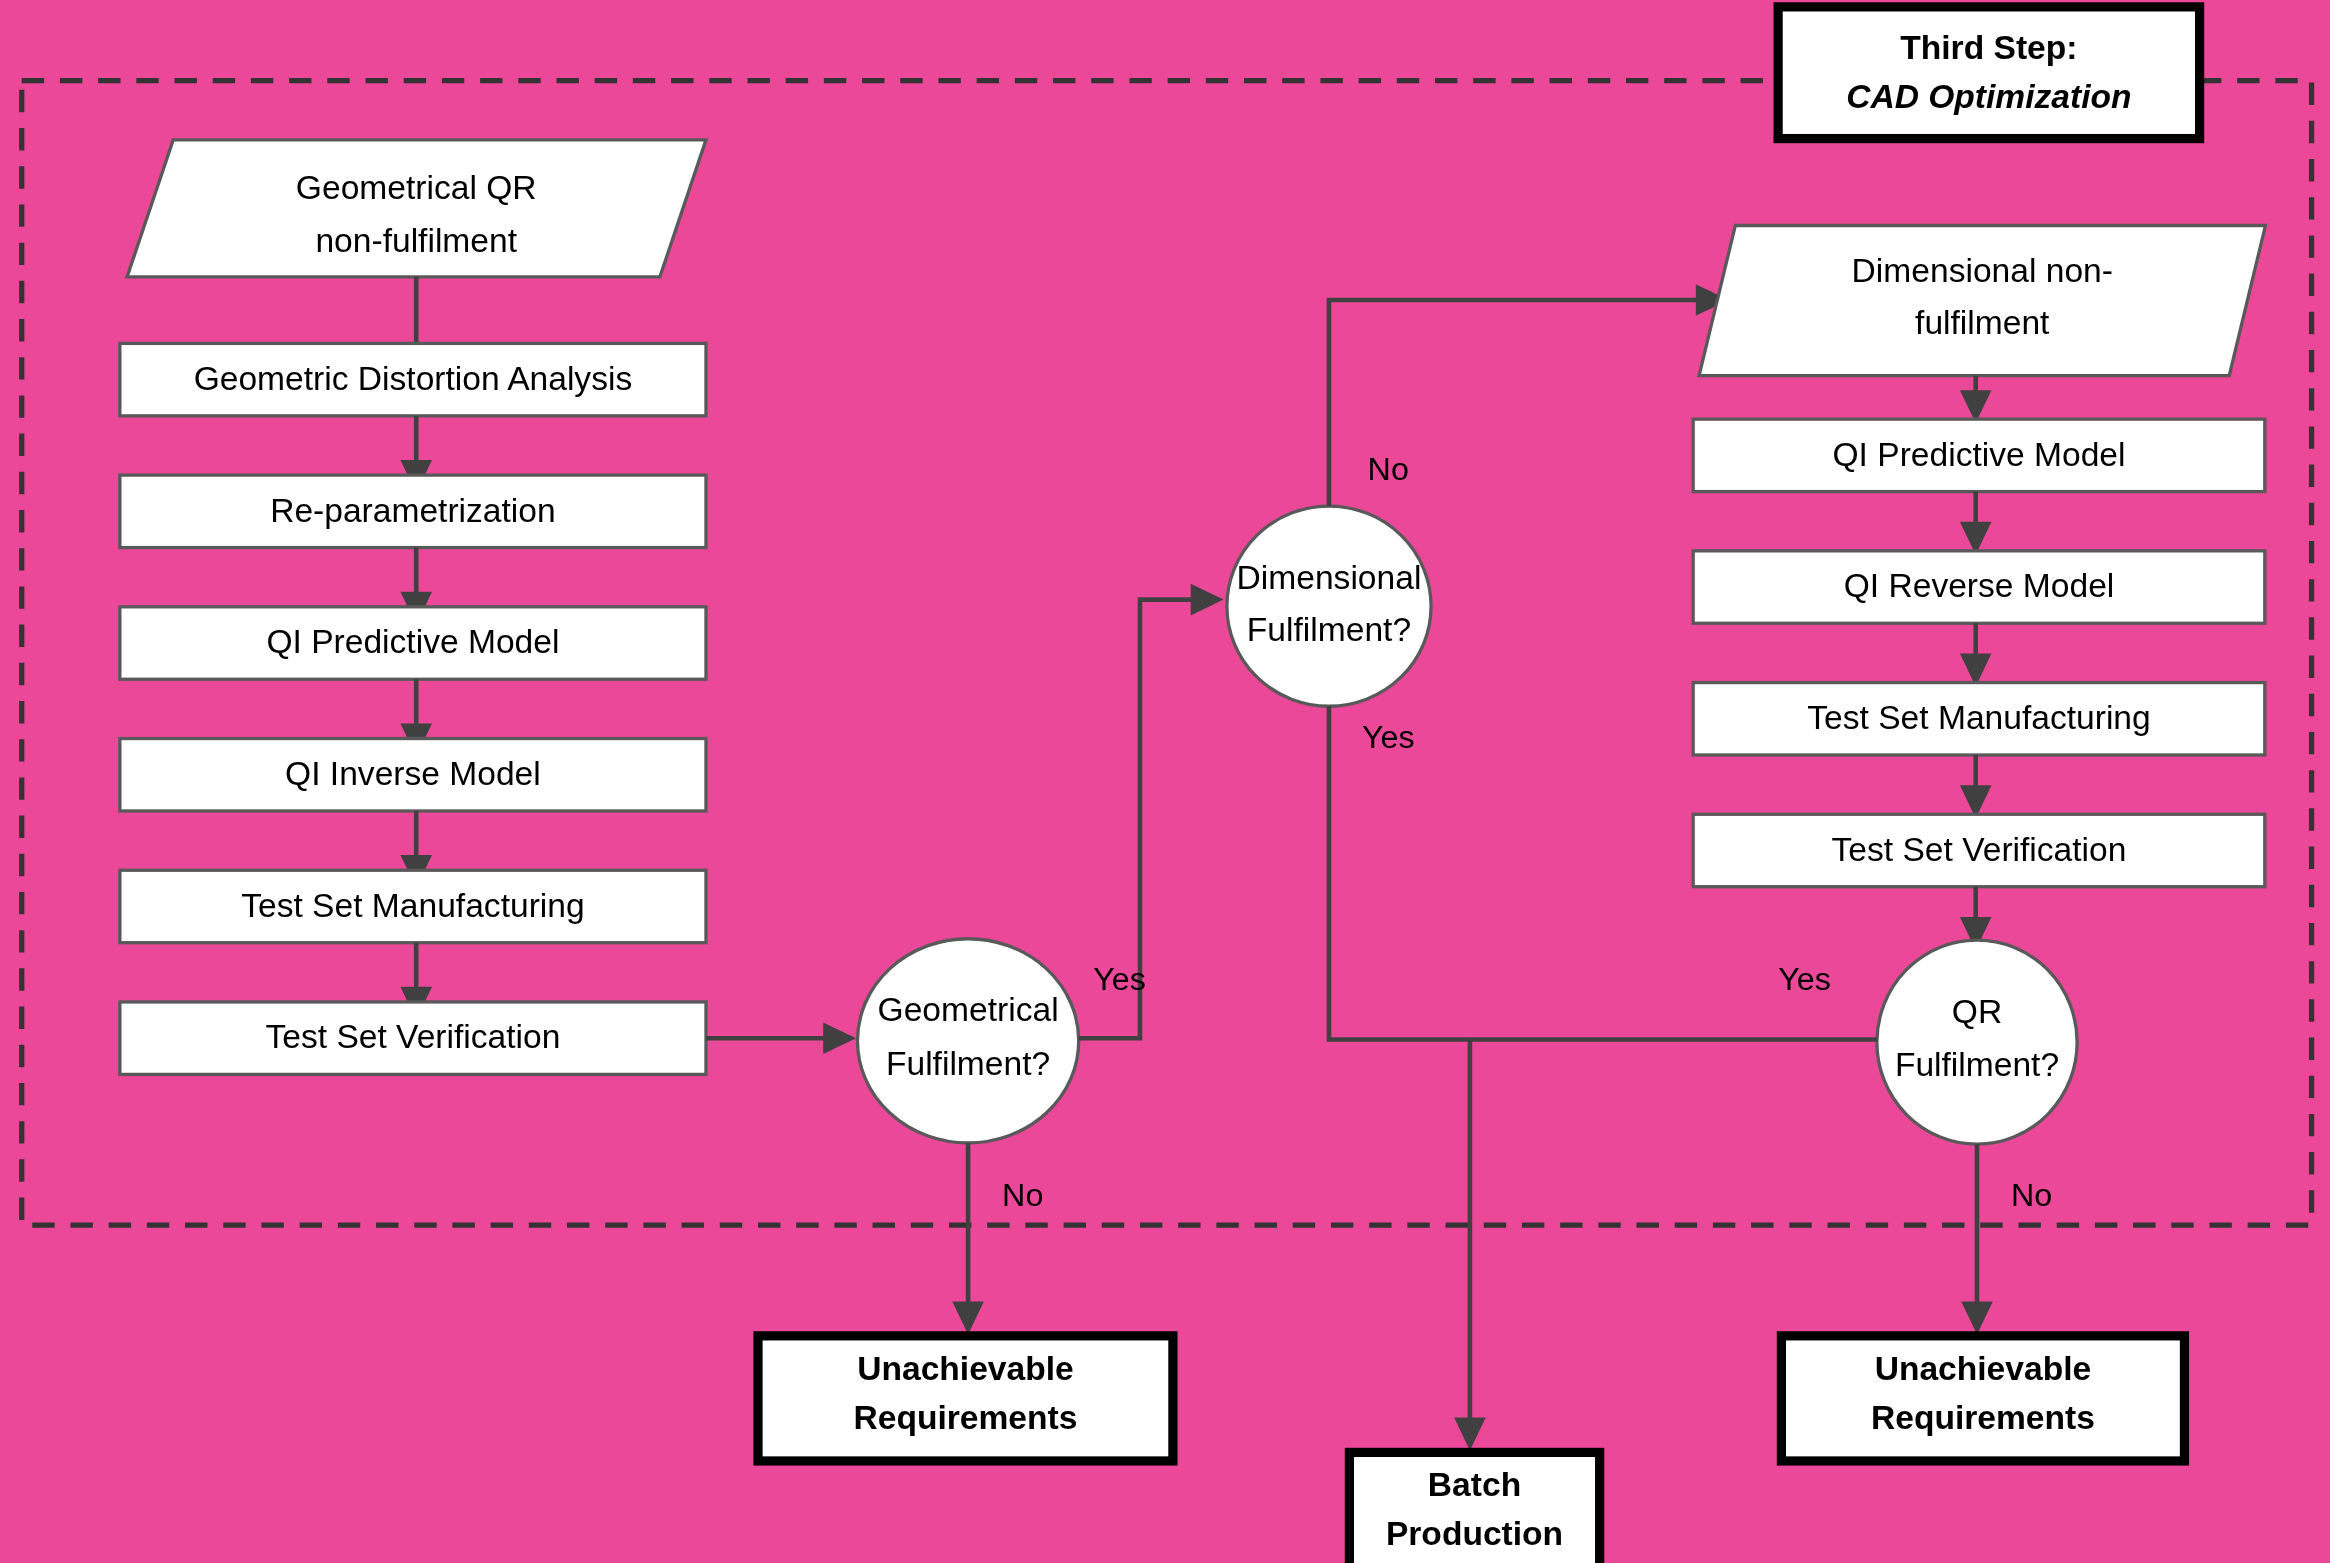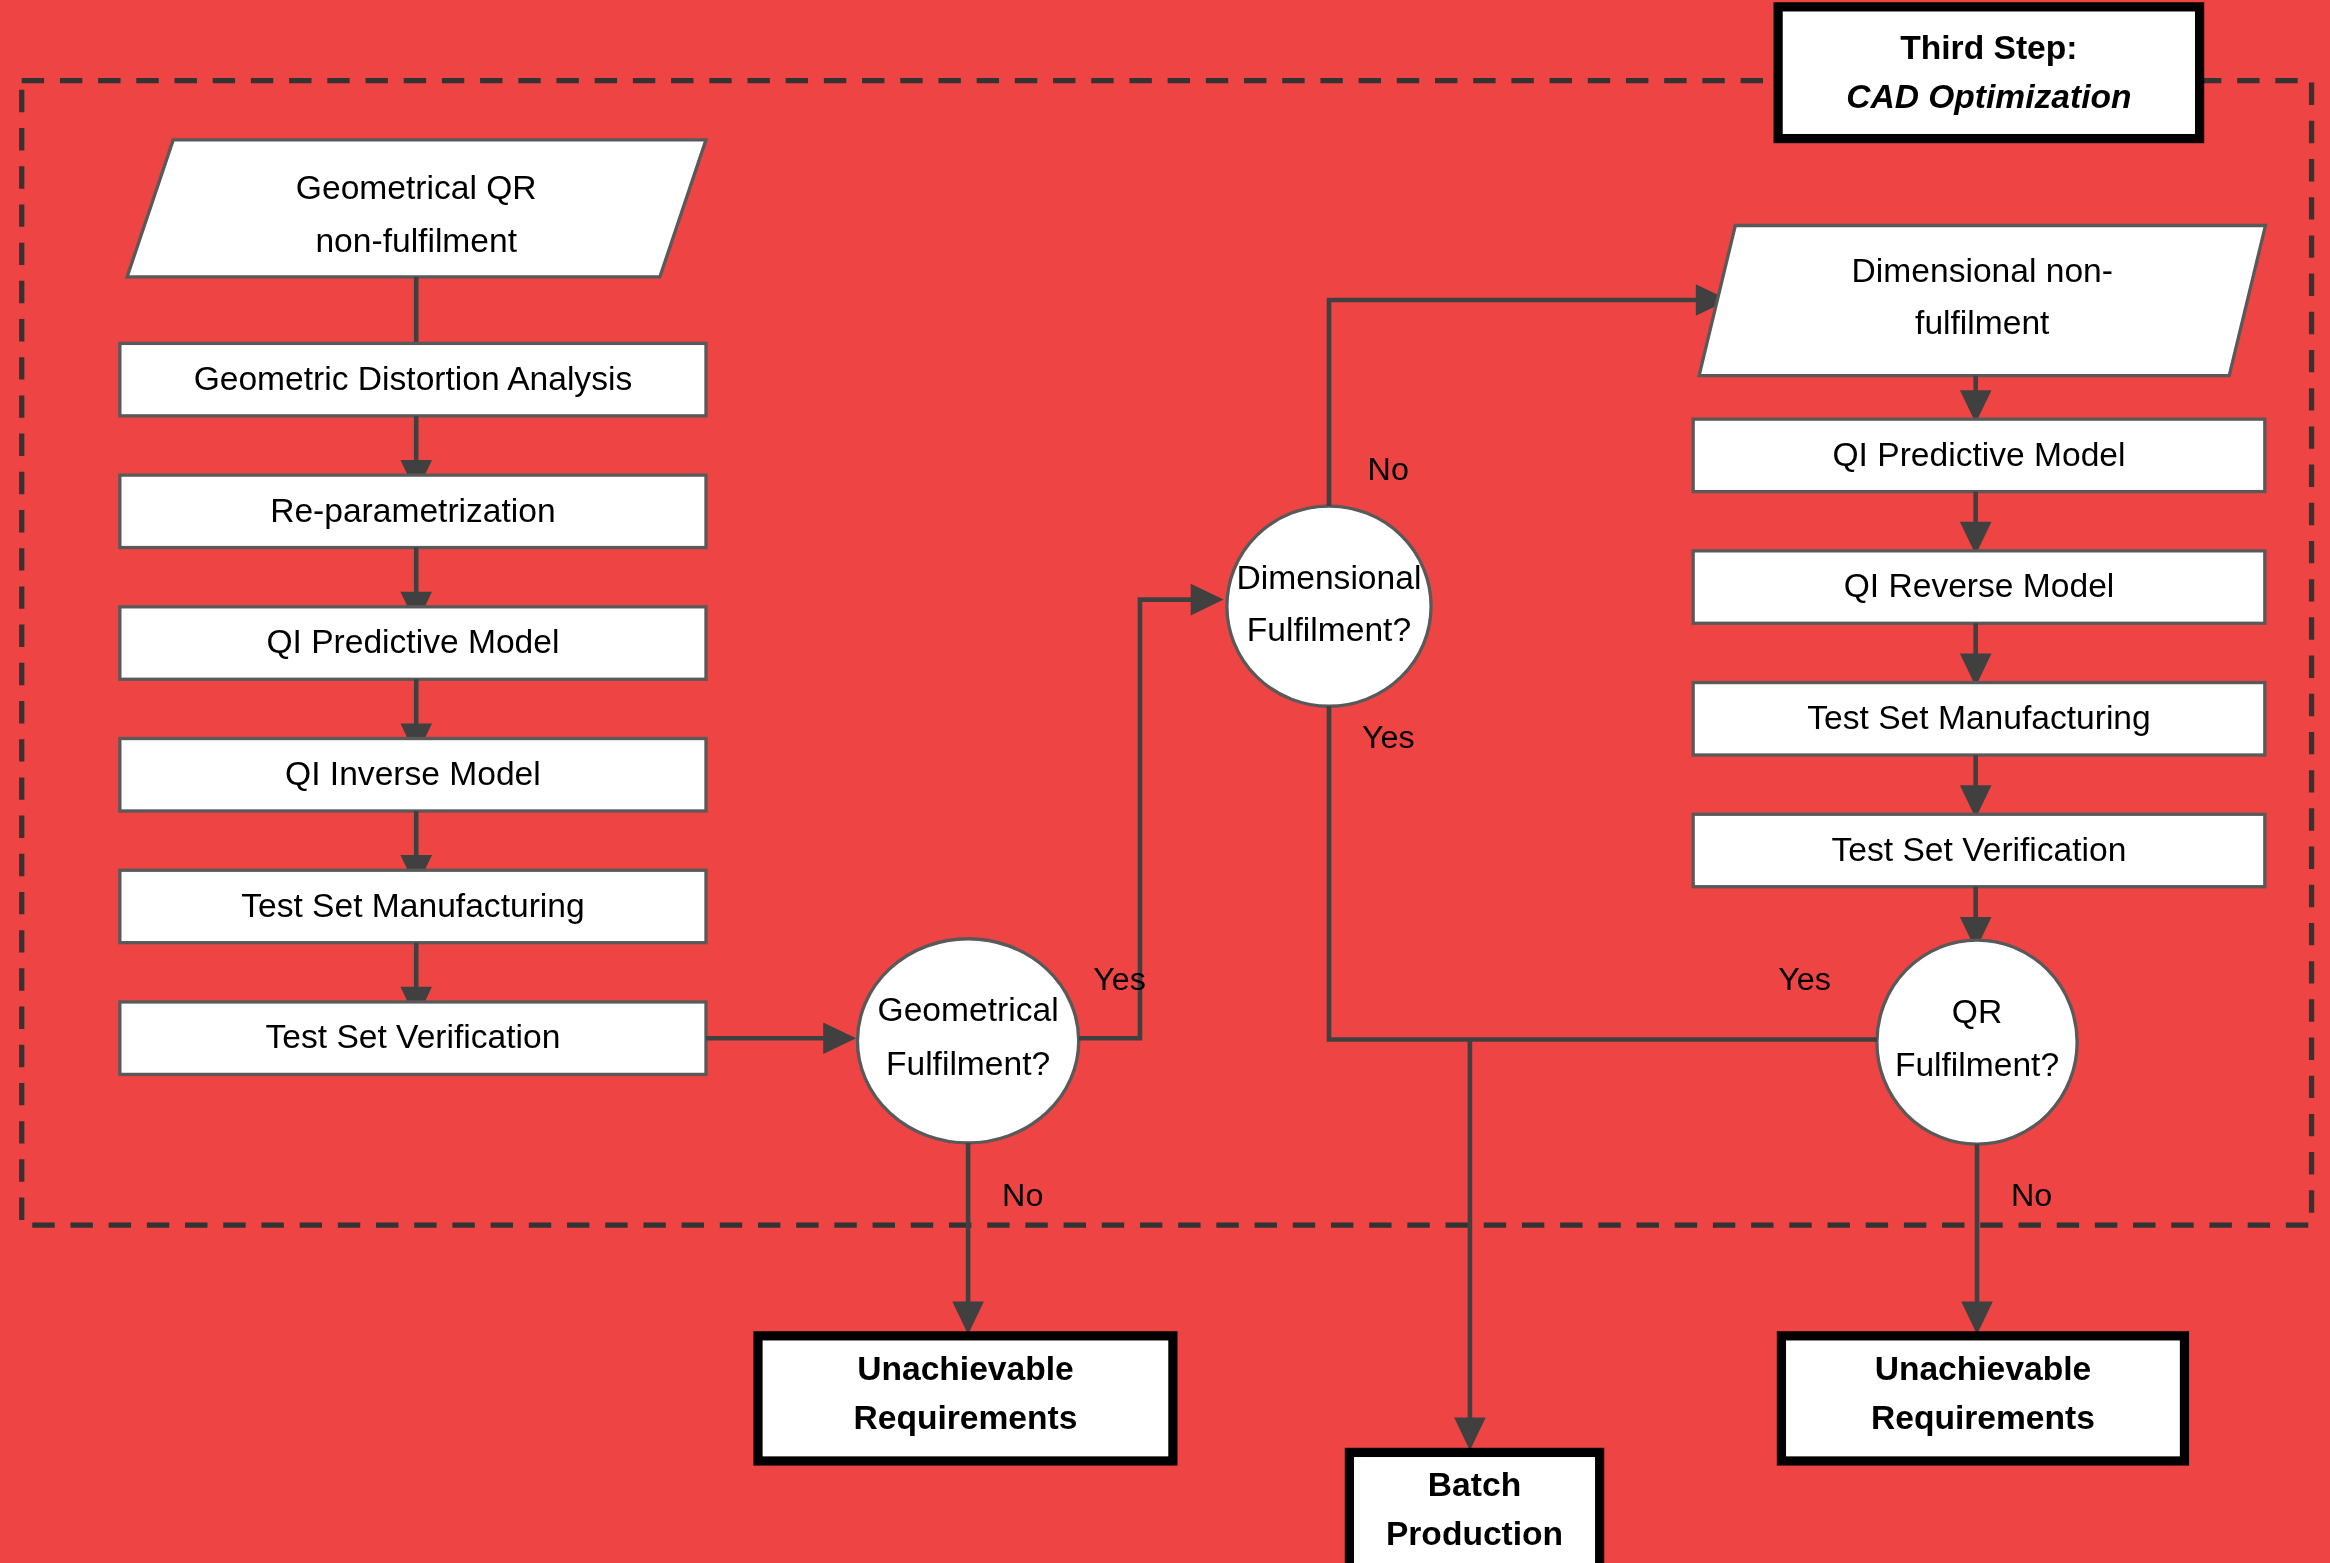--- a/index.html
+++ b/index.html
@@ -4,21 +4,21 @@
 <style>
   html, body {
     margin: 0;
     padding: 0;
     background: #ffffff;
   }
   #canvas-wrap {
     position: relative;
     width: 2330px;
     height: 1564px;
-    background: #ef4444;
+    background: #ec4899;
     overflow: hidden;
     font-family: "Liberation Sans", sans-serif;
   }
   svg#flow {
     position: absolute;
     left: 0; top: 0;
     width: 2330px;
     height: 1564px;
     display: block;
   }

